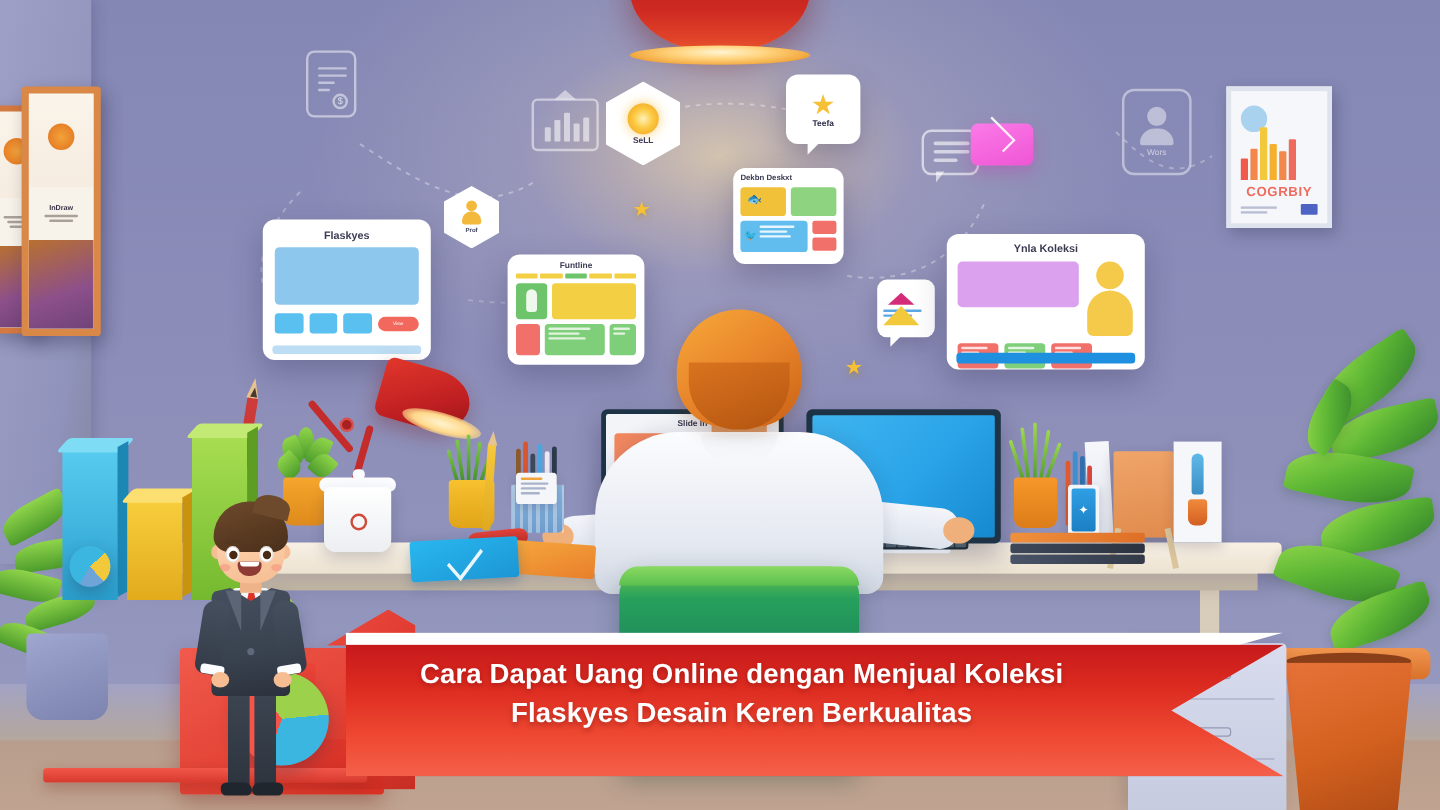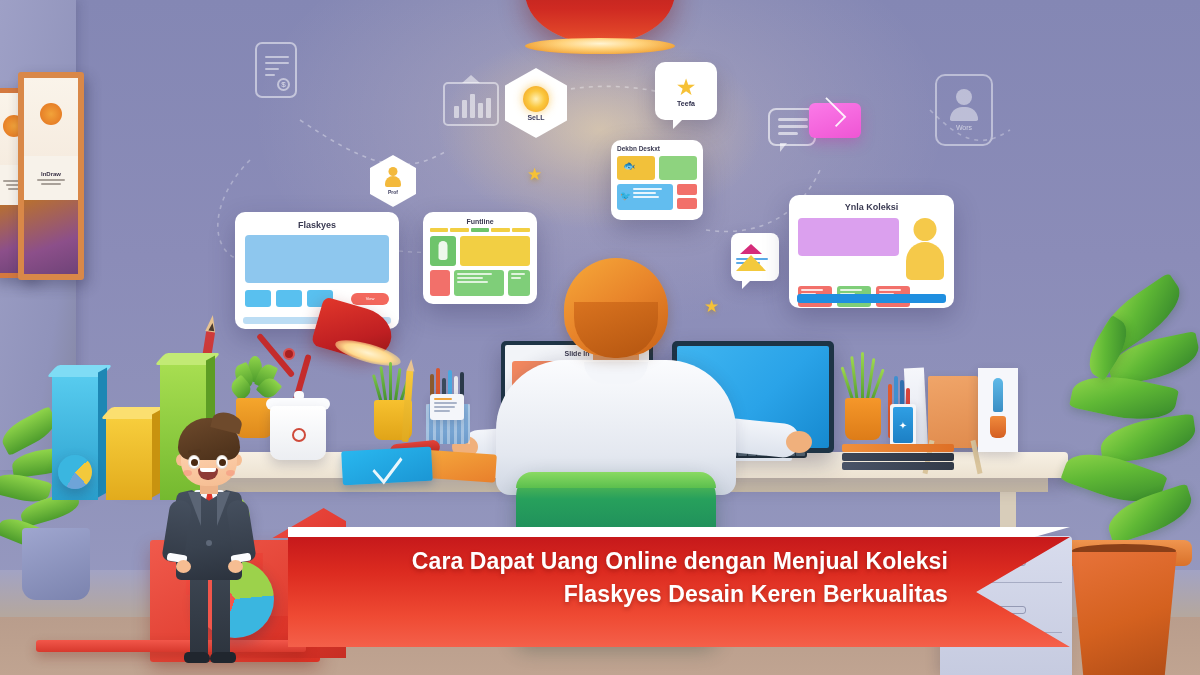--- a/index.html
+++ b/index.html
@@ -69,21 +69,21 @@
     background:radial-gradient(ellipse at 50% 35%, #fff6d6 0%, #ffd27a 38%, #f3a93f 70%, #d8731f 100%); }
   .pendant-glow { position:absolute; left:600px; top:30px; transform:translateX(-50%);
     width:330px; height:200px; border-radius:50%;
     background:radial-gradient(ellipse,rgba(255,226,160,.5) 0%, rgba(255,214,140,.2) 38%, rgba(255,210,140,0) 70%); }
 
   
   .card { position:absolute; background:#fff; border-radius:10px; box-shadow:0 10px 26px rgba(40,35,80,.28); }
   .card-title { text-align:center; font-weight:bold; color:#3a3a52; }
 
   
-  .card1 { left:219px; top:212px; width:164px; height:117px; padding:8px 10px 0;margin-left:16px; }
+  .card1 { left:219px; top:183px; width:140px; height:117px; padding:8px 10px 0; }
   .card1 .card-title { font-size:9px; margin-bottom:5px; }
   .card1 .hero { height:48px; background:#8ec7ee; border-radius:4px; }
   .card1 .row { display:flex; gap:5px; margin-top:7px; align-items:center; }
   .card1 .row .sq { width:26px; height:17px; background:#59c0ef; border-radius:3px; }
   .card1 .btn { margin-left:auto; width:38px; height:12px; background:#f3685d; border-radius:7px;
     font-size:4px; color:#fff; display:flex; align-items:center; justify-content:center; }
   .card1 .footbar { position:absolute; left:8px; right:8px; bottom:5px; height:7px; background:#bcddf4; border-radius:3px; }
 
   
   .card2 { left:423px; top:212px; width:114px; height:92px; padding:6px 7px; }
@@ -444,21 +444,21 @@
     position:absolute; left:0; top:0; width:100%; height:11px; background:#ffffff;
     clip-path:polygon(0 0,100% 0,95% 100%,0 100%);
   }
   .banner-red {
     position:absolute; left:0; top:10px; width:100%; height:110px;
     background:linear-gradient(180deg,#c6191b 0%, #dc2b20 32%, #ef4a33 72%, #f4604a 100%);
     clip-path:polygon(0 0, 100% 0, 88% 50%, 100% 100%, 0 100%);
     box-shadow:0 6px 18px rgba(110,20,15,.3);
   }
   .banner-text {
-    position:absolute; left:0; top:18px; width:660px; text-align:right;
+    position:absolute; left:0; top:18px; width:660px; text-align:center;
     color:#fff; font-weight:bold; font-size:23px; line-height:1.42;
     letter-spacing:.1px; text-shadow:0 2px 4px rgba(90,10,5,.35);
   }
   .banner-text span { display:block; }
 </style>
 </head>
 <body>
 
 <div id="stage">
 
@@ -483,20 +483,39 @@
       <div class="fr-sun"></div>
       <div class="fr-txt" style="position:relative">
         <span style="font-size:6px;font-weight:bold;color:#3a3246">InDraw</span>
         <i style="width:28px"></i>
           <i style="width:20px"></i>
       </div>
       <div class="fr-photo"></div>
     </div>
   </div>
 
+  <div class="poster">
+    <div class="poster-in">
+      <div class="poster-dot"></div>
+      <div class="poster-bars">
+        <b style="height:18px;background:#f05a4c"></b>
+        <b style="height:26px;background:#f2884b"></b>
+        <b style="height:44px;background:#f3c93c"></b>
+        <b style="height:30px;background:#f5b02e"></b>
+        <b style="height:24px;background:#f2884b"></b>
+        <b style="height:34px;background:#ef6b5e"></b>
+      </div>
+      <div class="poster-word">COGRBIY</div>
+      <div class="poster-lines">
+        <i></i>
+          <i style="width:22px"></i>
+      </div>
+      <div class="poster-badge"></div>
+    </div>
+  </div>
 
   <div class="pendant-cord"></div>
   <div class="pendant"></div>
   <div class="pendant-rim"></div>
   <div class="pendant-glow"></div>
 
   <svg class="dots" width="1200" height="675">
     <path d="M300 120 C 360 160, 400 180, 448 150" stroke="rgba(255,255,255,.35)" stroke-width="1.6" stroke-dasharray="4 5" fill="none"></path>
     <path d="M510 105 C 580 78, 640 84, 690 100" stroke="rgba(255,255,255,.35)" stroke-width="1.6" stroke-dasharray="4 5" fill="none"></path>
     <path d="M706 230 C 760 238, 800 214, 820 170" stroke="rgba(255,255,255,.35)" stroke-width="1.6" stroke-dasharray="4 5" fill="none"></path>

